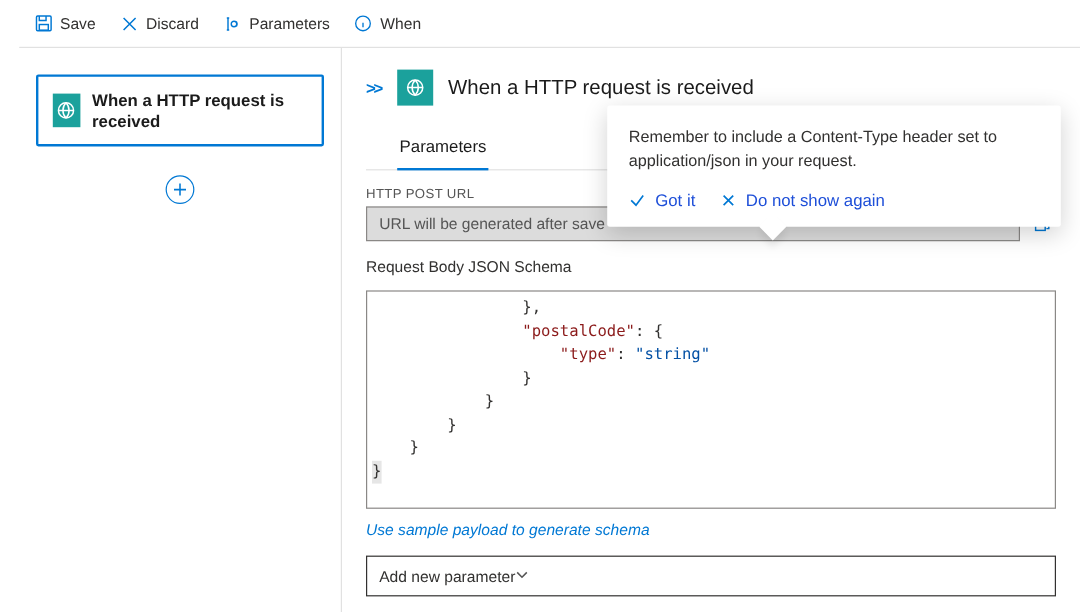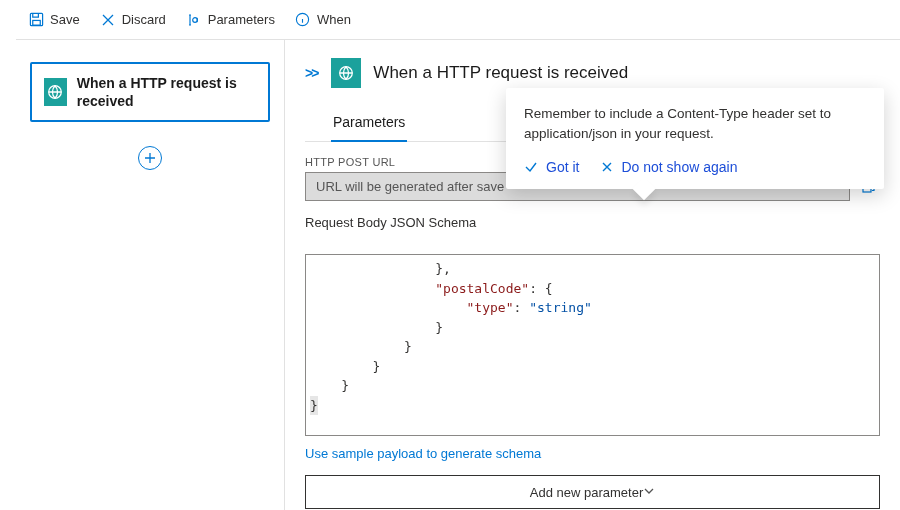--- a/index.html
+++ b/index.html
@@ -31,30 +31,30 @@
   .tabs { display: flex; gap: 28px; margin-top: 18px; padding-left: 26px; border-bottom: 1px solid #e1e1e1; }
   .tab { padding: 8px 2px 10px 2px; font-size: 14px; color: #323130; cursor: pointer; }
   .tab.active { color: #1b1b1b; border-bottom: 2px solid #0078d4; margin-bottom: -1px; font-weight: 400; }
 
   .section-label { font-size: 11px; letter-spacing: 0.3px; color: #555; margin-top: 14px; margin-bottom: 4px; }
   .url-row { display: flex; align-items: stretch; gap: 6px; }
   .url-box { flex: 1; border: 1px solid #8a8886; background: #dcdcdc; padding: 6px 10px; color: #555; font-size: 13px; }
   .copy-btn { width: 24px; display: flex; align-items: center; justify-content: center; cursor: pointer; }
   .copy-btn svg { stroke: #0078d4; fill: none; }
 
-  .schema-label { font-size: 13px; color: #323130; margin-top: 14px; margin-bottom: 24px; }
+  .schema-label { font-size: 13px; color: #323130; margin-top: 14px; margin-bottom: 12px; }
   .code-box { border: 1px solid #8a8886; height: 182px; font-family: Consolas, "Courier New", monospace; font-size: 13px; padding: 4px 4px; overflow: hidden; position: relative; background: #fff; }
   .code-box pre { margin: 0; line-height: 1.5; white-space: pre; }
   .tok-key { color: #8b1a1a; }
   .tok-str { color: #0451a5; }
   .code-box .last { background: #e6e6e6; display: inline-block; }
 
-  .link { color: #0078d4; font-size: 13px; margin-top: 10px; display: inline-block; cursor: pointer; }
-
-  .add-param { margin-top: 14px; border: 1px solid #323130; height: 34px; display: flex; align-items: center; justify-content: center; padding: 0 10px; cursor: pointer; font-size: 13px; color: #323130; }
+  .link { color: #0078d4; font-size: 13px; margin-top: 10px; display: inline-block; cursor: pointer; font-style: italic; }
+
+  .add-param { margin-top: 14px; border: 1px solid #323130; height: 34px; display: flex; align-items: center; justify-content: flex-start; padding: 0 10px; cursor: pointer; font-size: 13px; color: #323130; }
   .add-param .chev { color: #555; }
 
   
   .callout { position: absolute; top: 48px; right: 16px; width: 378px; background: #fff; border-radius: 2px; box-shadow: 0 6px 20px rgba(0,0,0,0.18); padding: 16px 18px 14px 18px; }
   .callout .msg { font-size: 13.5px; color: #323130; line-height: 1.45; }
   .callout-actions { display: flex; align-items: center; gap: 22px; margin-top: 16px; }
   .ca-btn { display: flex; align-items: center; gap: 8px; color: #0078d4; cursor: pointer; font-size: 14px; }
   .ca-btn .txt { color: #1d4ed8; }
   .callout .beak { position: absolute; bottom: -8px; left: 130px; width: 16px; height: 16px; background: #fff; transform: rotate(45deg); box-shadow: 4px 4px 6px rgba(0,0,0,0.08); }
 </style>

